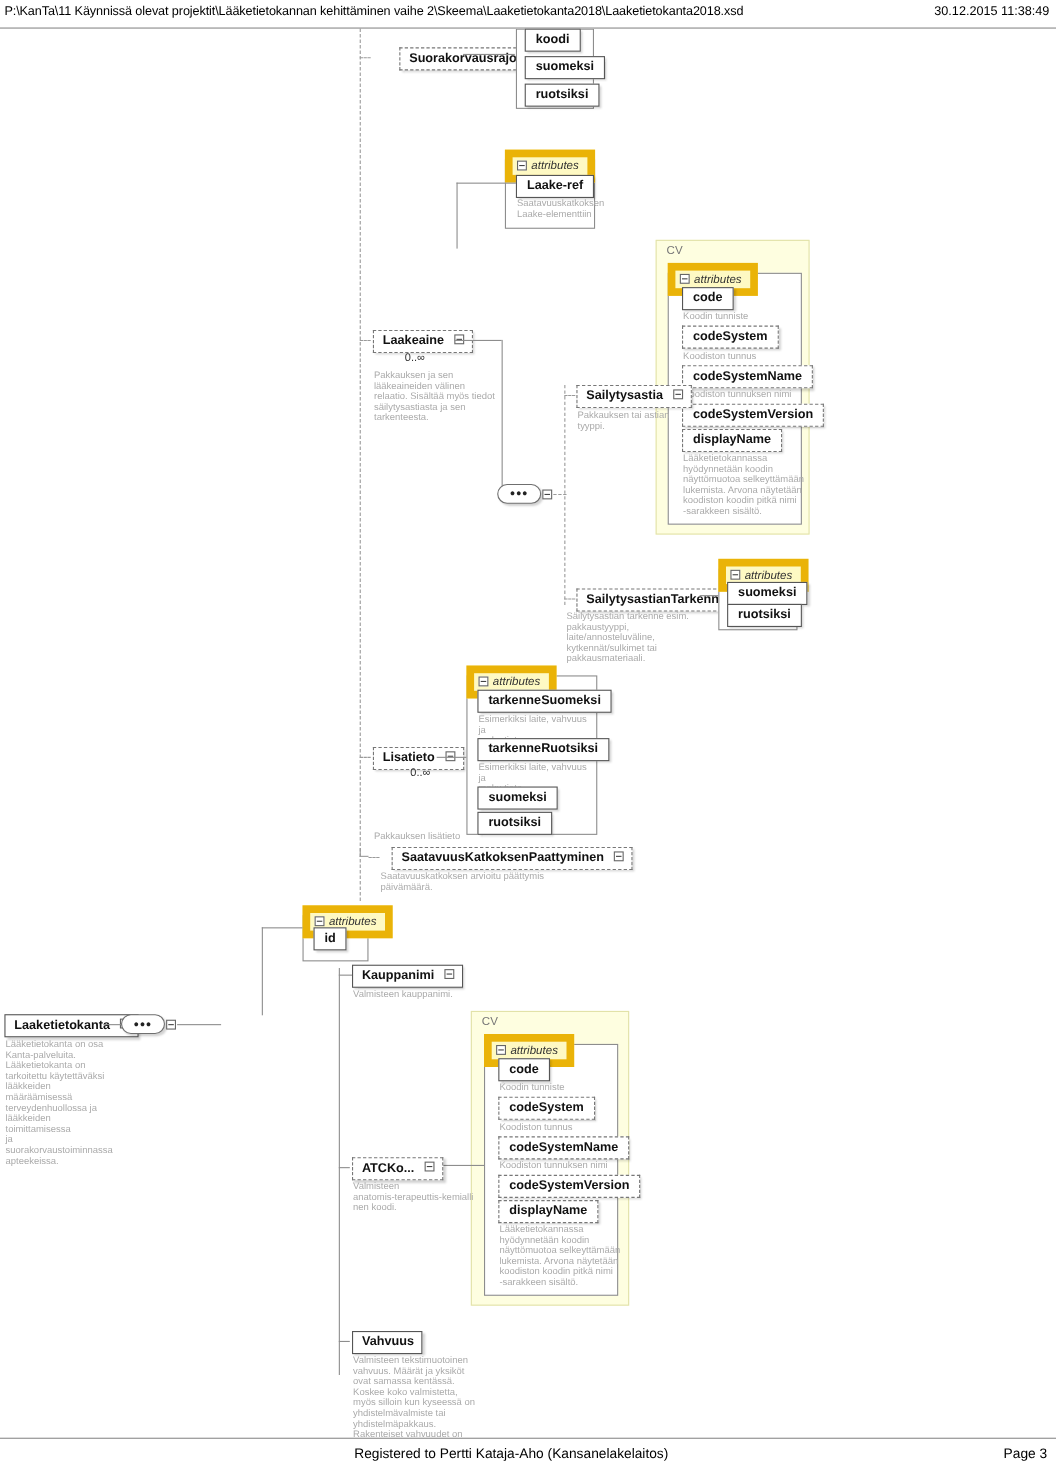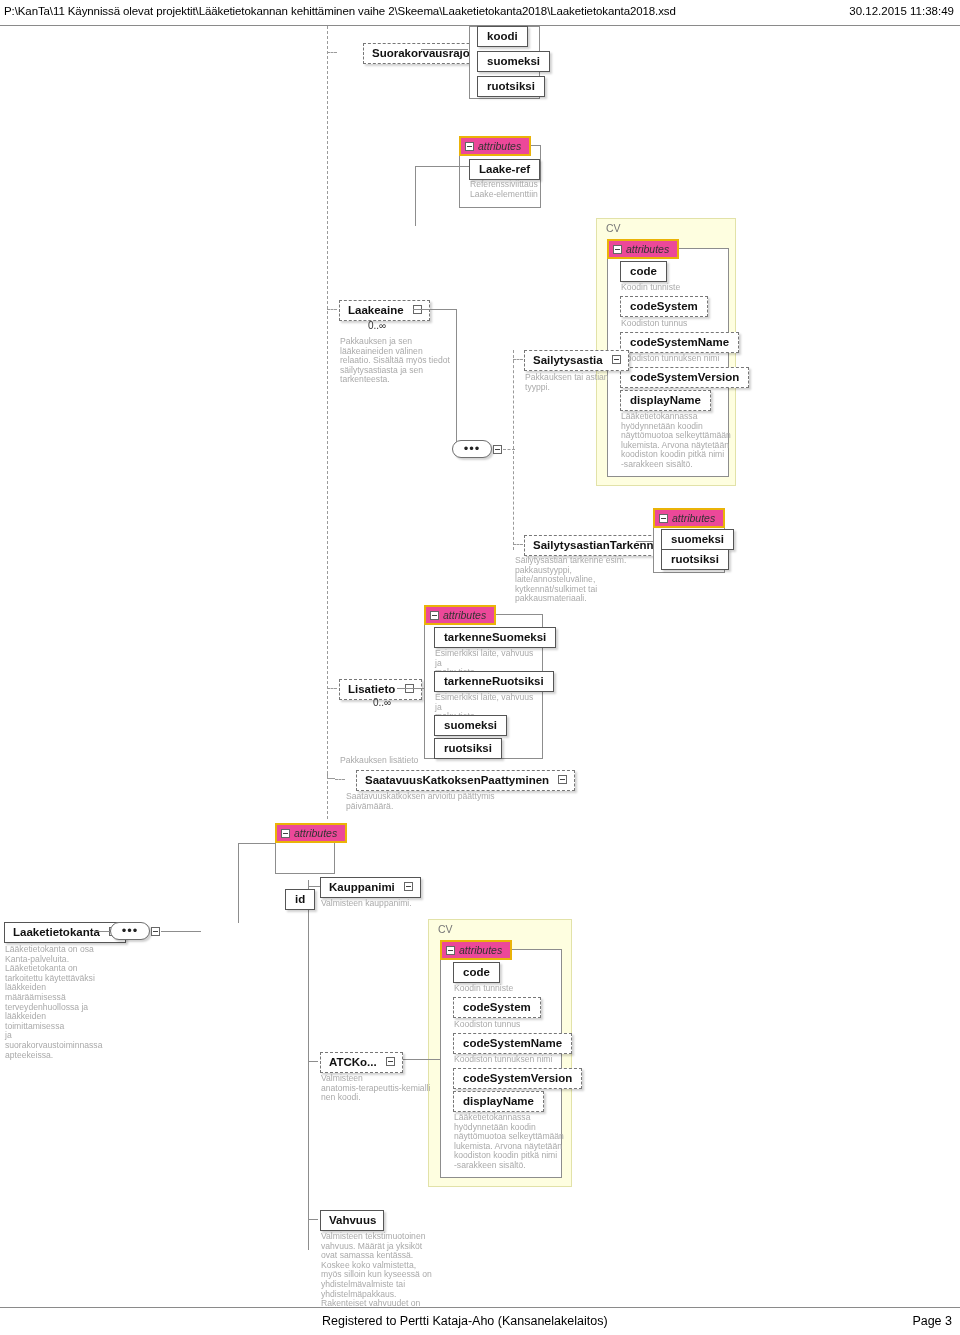--- a/index.html
+++ b/index.html
@@ -126,22 +126,22 @@
 
   
   .attrbox {
     position: absolute;
     border: 1px solid #8d8d8d;
     background: #ffffff;
   }
   .attrtab {
     position: absolute;
     top: -1px; left: -1px;
-    border: 2px solid #eab308;
-    background: #ec4899;
+    border: 7px solid #eab308;
+    background: #fef9c3;
     padding: 2px 8px 2px 4px;
     font-size: 10.5px;
     font-style: italic;
     color: #333;
     white-space: nowrap;
   }
   .attrtab .toggle { margin-left: 0; margin-right: 4px; }
 
   
   .cvbox {
@@ -232,21 +232,21 @@
     <span>ruotsiksi</span>
   </div>
 
   <div class="attrbox" style="left:459px; top:145px; width:82px; height:63px;"></div>
   <div class="attrtab" style="left:459px; top:136px;">
     <span class="toggle"></span><span>attributes</span>
   </div>
   <div class="attr solid" style="left:469px; top:159px;">
     <span>Laake-ref</span>
   </div>
-  <div class="desc" style="left:470px; top:180px; width:80px;">Referenssiviittaus
+  <div class="desc" style="left:470px; top:180px; width:80px;">Saatavuuskatkoksen
 Laake-elementtiin</div>
   <div class="hline-solid" style="left:415px; top:166px; width:54px;"></div>
   <div class="vline-solid" style="left:415px; top:166px; height:60px;"></div>
 
   <div class="cvbox" style="left:596px; top:218px; width:140px; height:268px;"></div>
   <div class="cvlabel" style="left:606px; top:222px;">CV</div>
   <div class="attrbox" style="left:607px; top:248px; width:122px; height:229px;"></div>
   <div class="attrtab" style="left:607px; top:239px;">
     <span class="toggle"></span><span>attributes</span>
   </div>
@@ -366,21 +366,21 @@
     <span>SaatavuusKatkoksenPaattyminen</span>
     <span class="toggle"></span>
   </div>
   <div class="desc" style="left:346px; top:792px; width:180px;">Saatavuuskatkoksen arvioitu päättymis
 päivämäärä.</div>
 
   <div class="attrbox" style="left:275px; top:832px; width:60px; height:42px;"></div>
   <div class="attrtab" style="left:275px; top:823px;">
     <span class="toggle"></span><span>attributes</span>
   </div>
-  <div class="attr solid" style="left:285px; top:843px;margin-top:46px;">
+  <div class="attr solid" style="left:285px; top:843px;">
     <span>id</span>
   </div>
   <div class="hline-solid" style="left:238px; top:843px; width:37px;"></div>
   <div class="vline-solid" style="left:238px; top:843px; height:80px;"></div>
 
   <div class="hline-solid" style="left:308px; top:886px; width:12px;"></div>
   <div class="node solid" style="left:320px; top:877px;">
     <span>Kauppanimi</span>
     <span class="toggle"></span>
   </div>

